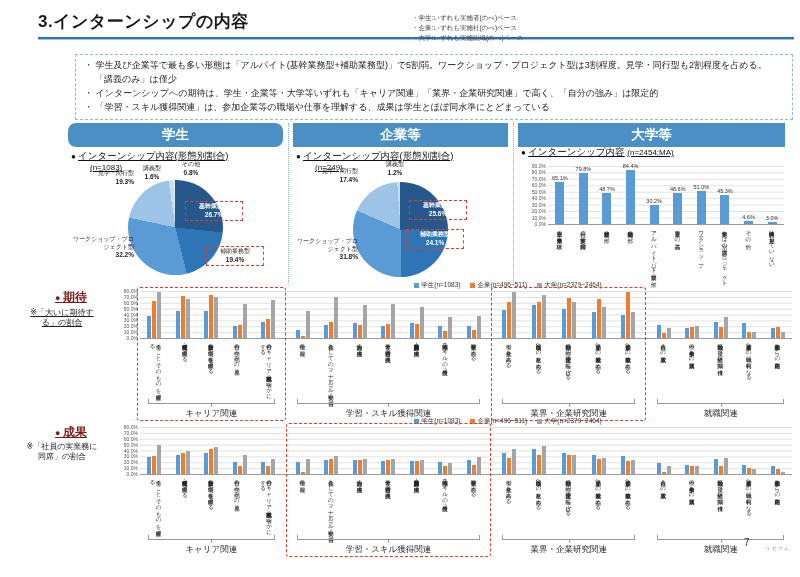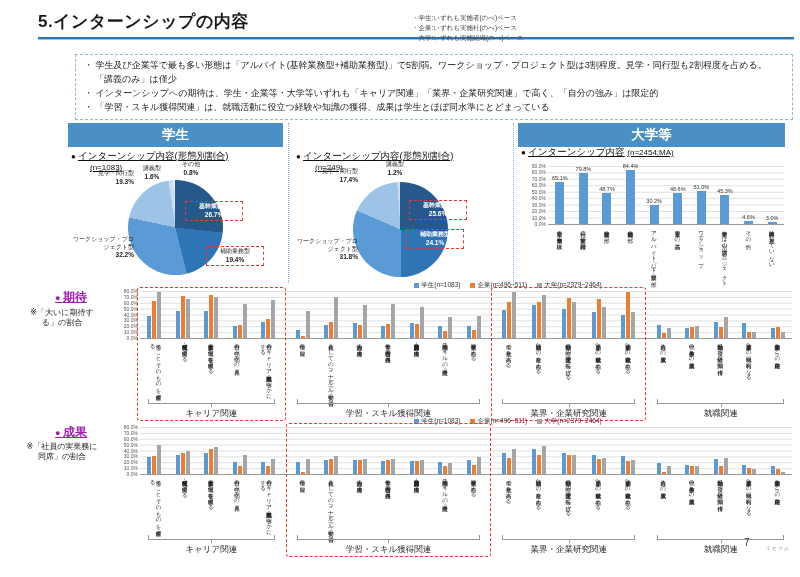--- a/index.html
+++ b/index.html
@@ -40,21 +40,21 @@
   .uplot{flex:1;}
   .ubars{height:58px;margin-top:3px;display:flex;align-items:flex-end;justify-content:space-around;
          background-image:linear-gradient(#e0e0e0 1px,transparent 1px);background-size:100% 6.44px;
          border-bottom:1px solid #999;}
   .ucell{display:flex;flex-direction:column;align-items:center;justify-content:flex-end;flex:1;}
   .uval{font-size:5.5px;color:#333;white-space:nowrap;margin-bottom:1px;}
   .ubar{width:9px;}
   .uxlabels{display:flex;justify-content:space-around;margin-top:2px;}
   .uxlabels span{writing-mode:vertical-rl;text-orientation:mixed;font-size:5.5px;line-height:1.15;height:76px;color:#222;}
   
-  .seclab{position:absolute;left:55px;font-size:12px;font-weight:bold;text-decoration:underline;color:#a21caf;}
+  .seclab{position:absolute;left:55px;font-size:12px;font-weight:bold;text-decoration:underline;color:#7f1d1d;}
   .seclab::before{content:"● ";font-size:9px;}
   .secnote{position:absolute;left:23px;width:78px;font-size:8px;line-height:1.3;color:#222;text-align:center;}
   .gwrap{position:absolute;left:114px;width:678px;}
   .legend{display:flex;justify-content:center;gap:10px;font-size:6.5px;color:#333;margin-left:110px;height:9px;}
   .legend .li{display:flex;align-items:center;gap:2px;}
   .legend .sw{width:5px;height:5px;display:inline-block;}
   .gchart{display:flex;margin-top:1px;}
   .gy{width:26px;height:47px;display:flex;flex-direction:column;justify-content:space-between;align-items:flex-end;
       font-size:5px;color:#555;padding-right:2px;box-sizing:border-box;}
   .gy div{height:0;line-height:0;}
@@ -77,36 +77,37 @@
   
   .pageno{position:absolute;left:744px;top:537px;font-size:10px;color:#333;}
   .logo{position:absolute;right:8px;top:548px;font-size:24px;font-weight:bold;color:#53585C;letter-spacing:-1px;}
   .logo-ruby{position:absolute;right:10px;top:545px;font-size:5px;color:#888;letter-spacing:1px;}
 </style>
 </head>
 <body>
 
 <div id="page">
 
-  <div class="slide-title">5.インターンシップの内容</div>
+  <div class="slide-title">3.インターンシップの内容</div>
   <div class="title-rule"></div>
 
   <div class="notes">
     <div>学生:いずれも実施者(のべ)ベース</div>
     <div>企業:いずれも実施社(のべ)ベース</div>
     <div>大学:いずれも実施組織(のべ)ベース</div>
   </div>
 
   <div class="summary">
     <div>学生及び企業等で最も多い形態は「アルバイト(基幹業務型+補助業務型)」で5割弱。ワークショップ・プロジェクト型は3割程度。見学・同行型も2割程度を占める。「講義のみ」は僅少</div>
     <div>インターンシップへの期待は、学生・企業等・大学等いずれも「キャリア関連」「業界・企業研究関連」で高く、「自分の強み」は限定的</div>
-    <div>「学習・スキル獲得関連」は、就職活動に役立つ経験や知識の獲得、成果は学生とほぼ同水準にとどまっている</div>
+    <div>「学習・スキル獲得関連」は、参加企業等の職場や仕事を理解する、成果は学生とほぼ同水準にとどまっている</div>
   </div>
 
-  <div class="colhdr" style="left:68px;width:215px;">学生</div>
+  <div class="colhdr" style="left:68px;width:215px;border-radius:8px;">学生</div>
+  <div class="colhdr" style="left:293px;width:215px;">企業等</div>
   <div class="colhdr" style="left:518px;width:267px;">大学等</div>
   <div class="sep" style="left:288px;"></div>
   <div class="sep" style="left:513px;"></div>
 
   <div class="ptitle" style="left:71px;top:150px;"><span class="t">インターンシップ内容(形態別割合)</span></div>
   <div class="nlab" style="left:82px;top:163px;">(n=1083)</div>
   <div class="pie" style="left: 128px; top: 180px; background: conic-gradient(rgb(39, 88, 140) 0deg, rgb(39, 88, 140) 96.1deg, rgb(46, 117, 182) 96.1deg, rgb(46, 117, 182) 166deg, rgb(91, 155, 213) 166deg, rgb(91, 155, 213) 281.9deg, rgb(157, 195, 230) 281.9deg, rgb(157, 195, 230) 351.4deg, rgb(201, 220, 240) 351.4deg, rgb(201, 220, 240) 357.1deg, rgb(222, 235, 247) 357.1deg, rgb(222, 235, 247) 360deg);"></div>
 
   <div class="ptitle" style="left:296px;top:150px;"><span class="t">インターンシップ内容(形態別割合)</span></div>
   <div class="nlab" style="left:307px;top:163px;">(n=249)</div>
@@ -178,21 +179,21 @@
           <span>企業等での講義</span>
           <span>ワークショップ</span>
           <span>実業務とは別の課題・プロジェクト</span>
           <span>その他</span>
           <span>体験内容は把握していない</span>
         </div>
       </div>
     </div>
 
   <div class="seclab" style="top:289px;">期待</div>
-  <div class="secnote" style="top:308px;">※「大いに期待する」の割合</div>
+  <div class="secnote" style="top:308px;text-decoration:underline;">※「大いに期待する」の割合</div>
   <div class="gwrap" style="top:281px;">
       <div class="legend">
         <div class="li">
           <div class="sw" style="background: rgb(91, 155, 213);"></div>
           <span>学生(n=1083)</span>
         </div>
         <div class="li">
           <div class="sw" style="background: rgb(237, 125, 49);"></div>
           <span>企業(n=496~511)</span>
         </div>

